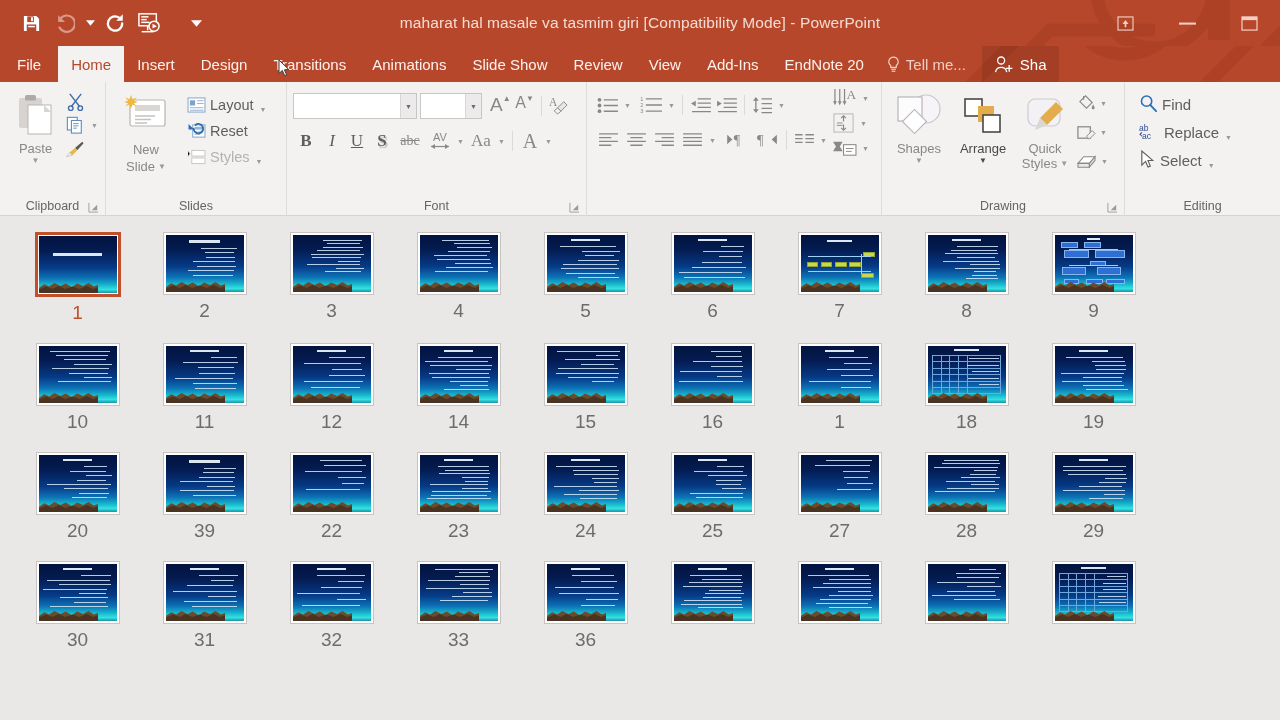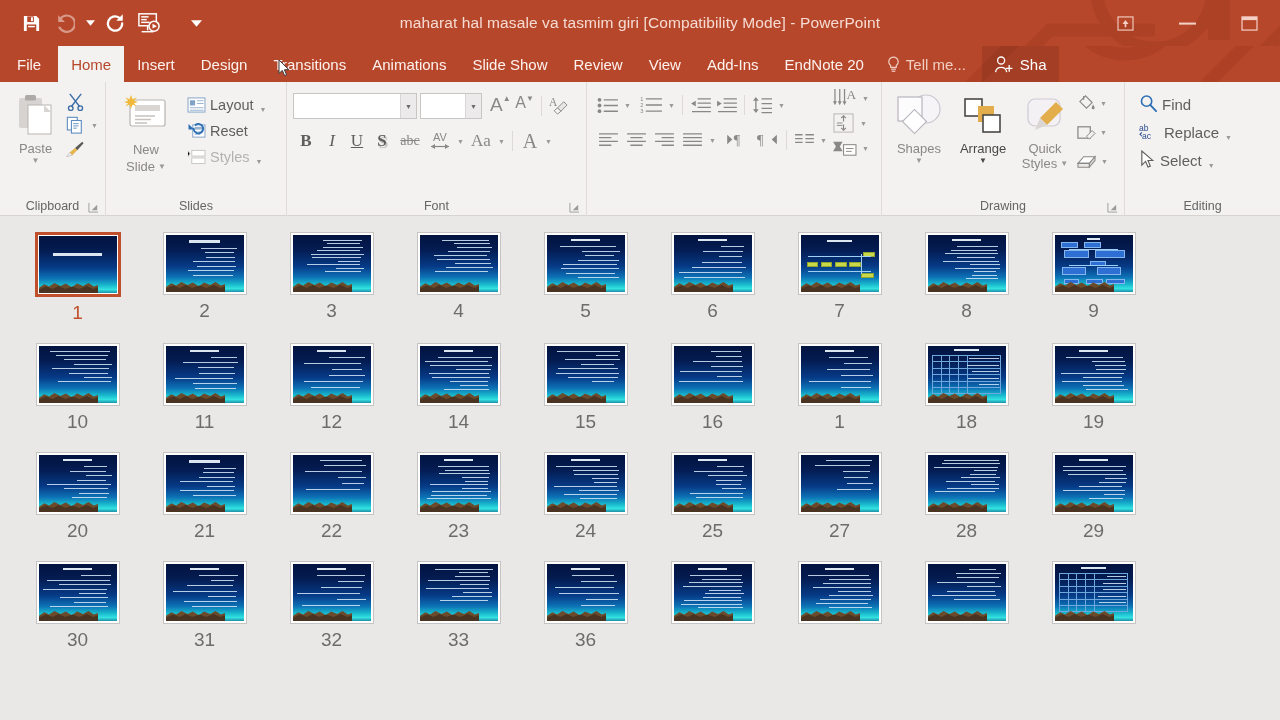--- a/index.html
+++ b/index.html
@@ -1189,21 +1189,21 @@
             <div class="tline" style="right:13.009104938271605%;width:67.95558984910836%;top:46%;"></div>
             <div class="tline" style="right:10.728600823045268%;width:36.353052126200275%;top:54%;"></div>
             <div class="tline" style="right:12.145627572016462%;width:69.89454732510288%;top:62%;"></div>
             <div class="tline" style="right:9.778703703703703%;width:54.99982853223594%;top:70%;"></div>
             <svg class="mountain" viewBox="0 0 100 22" preserveAspectRatio="none">
               <path d="M0 13 L9 7 L17 11 L26 5 L36 10 L45 6 L55 12 L64 6 L74 10 L83 5 L92 11 L100 8 L100 22 L0 22 Z" fill="#6b4b2c"></path>
               <path d="M0 16 L12 11 L23 15 L33 10 L44 15 L56 11 L68 15 L80 10 L91 15 L100 12 L100 22 L0 22 Z" fill="#4a3320"></path>
             </svg>
           </div>
         </div>
-        <div class="slide-num">21</div>
+        <div class="slide-num">39</div>
       </div>
       <div class="slide-cell">
         <div class="thumb-wrap">
           <div class="thumb">
             <div class="tline" style="right:11.095576131687242%;width:53.81425754458162%;top:8%;"></div>
             <div class="tline" style="right:6.1166323731138545%;width:53.05366941015089%;top:18.333333333333336%;"></div>
             <div class="tline" style="right:11.104766803840878%;width:72.60686728395062%;top:28.666666666666668%;"></div>
             <div class="tline" style="right:6.306893004115226%;width:35.7454561042524%;top:39%;"></div>
             <div class="tline" style="right:8.118072702331961%;width:28.70400377229081%;top:49.333333333333336%;"></div>
             <div class="tline" style="right:13.970404663923183%;width:68.45781893004116%;top:59.66666666666667%;"></div>

